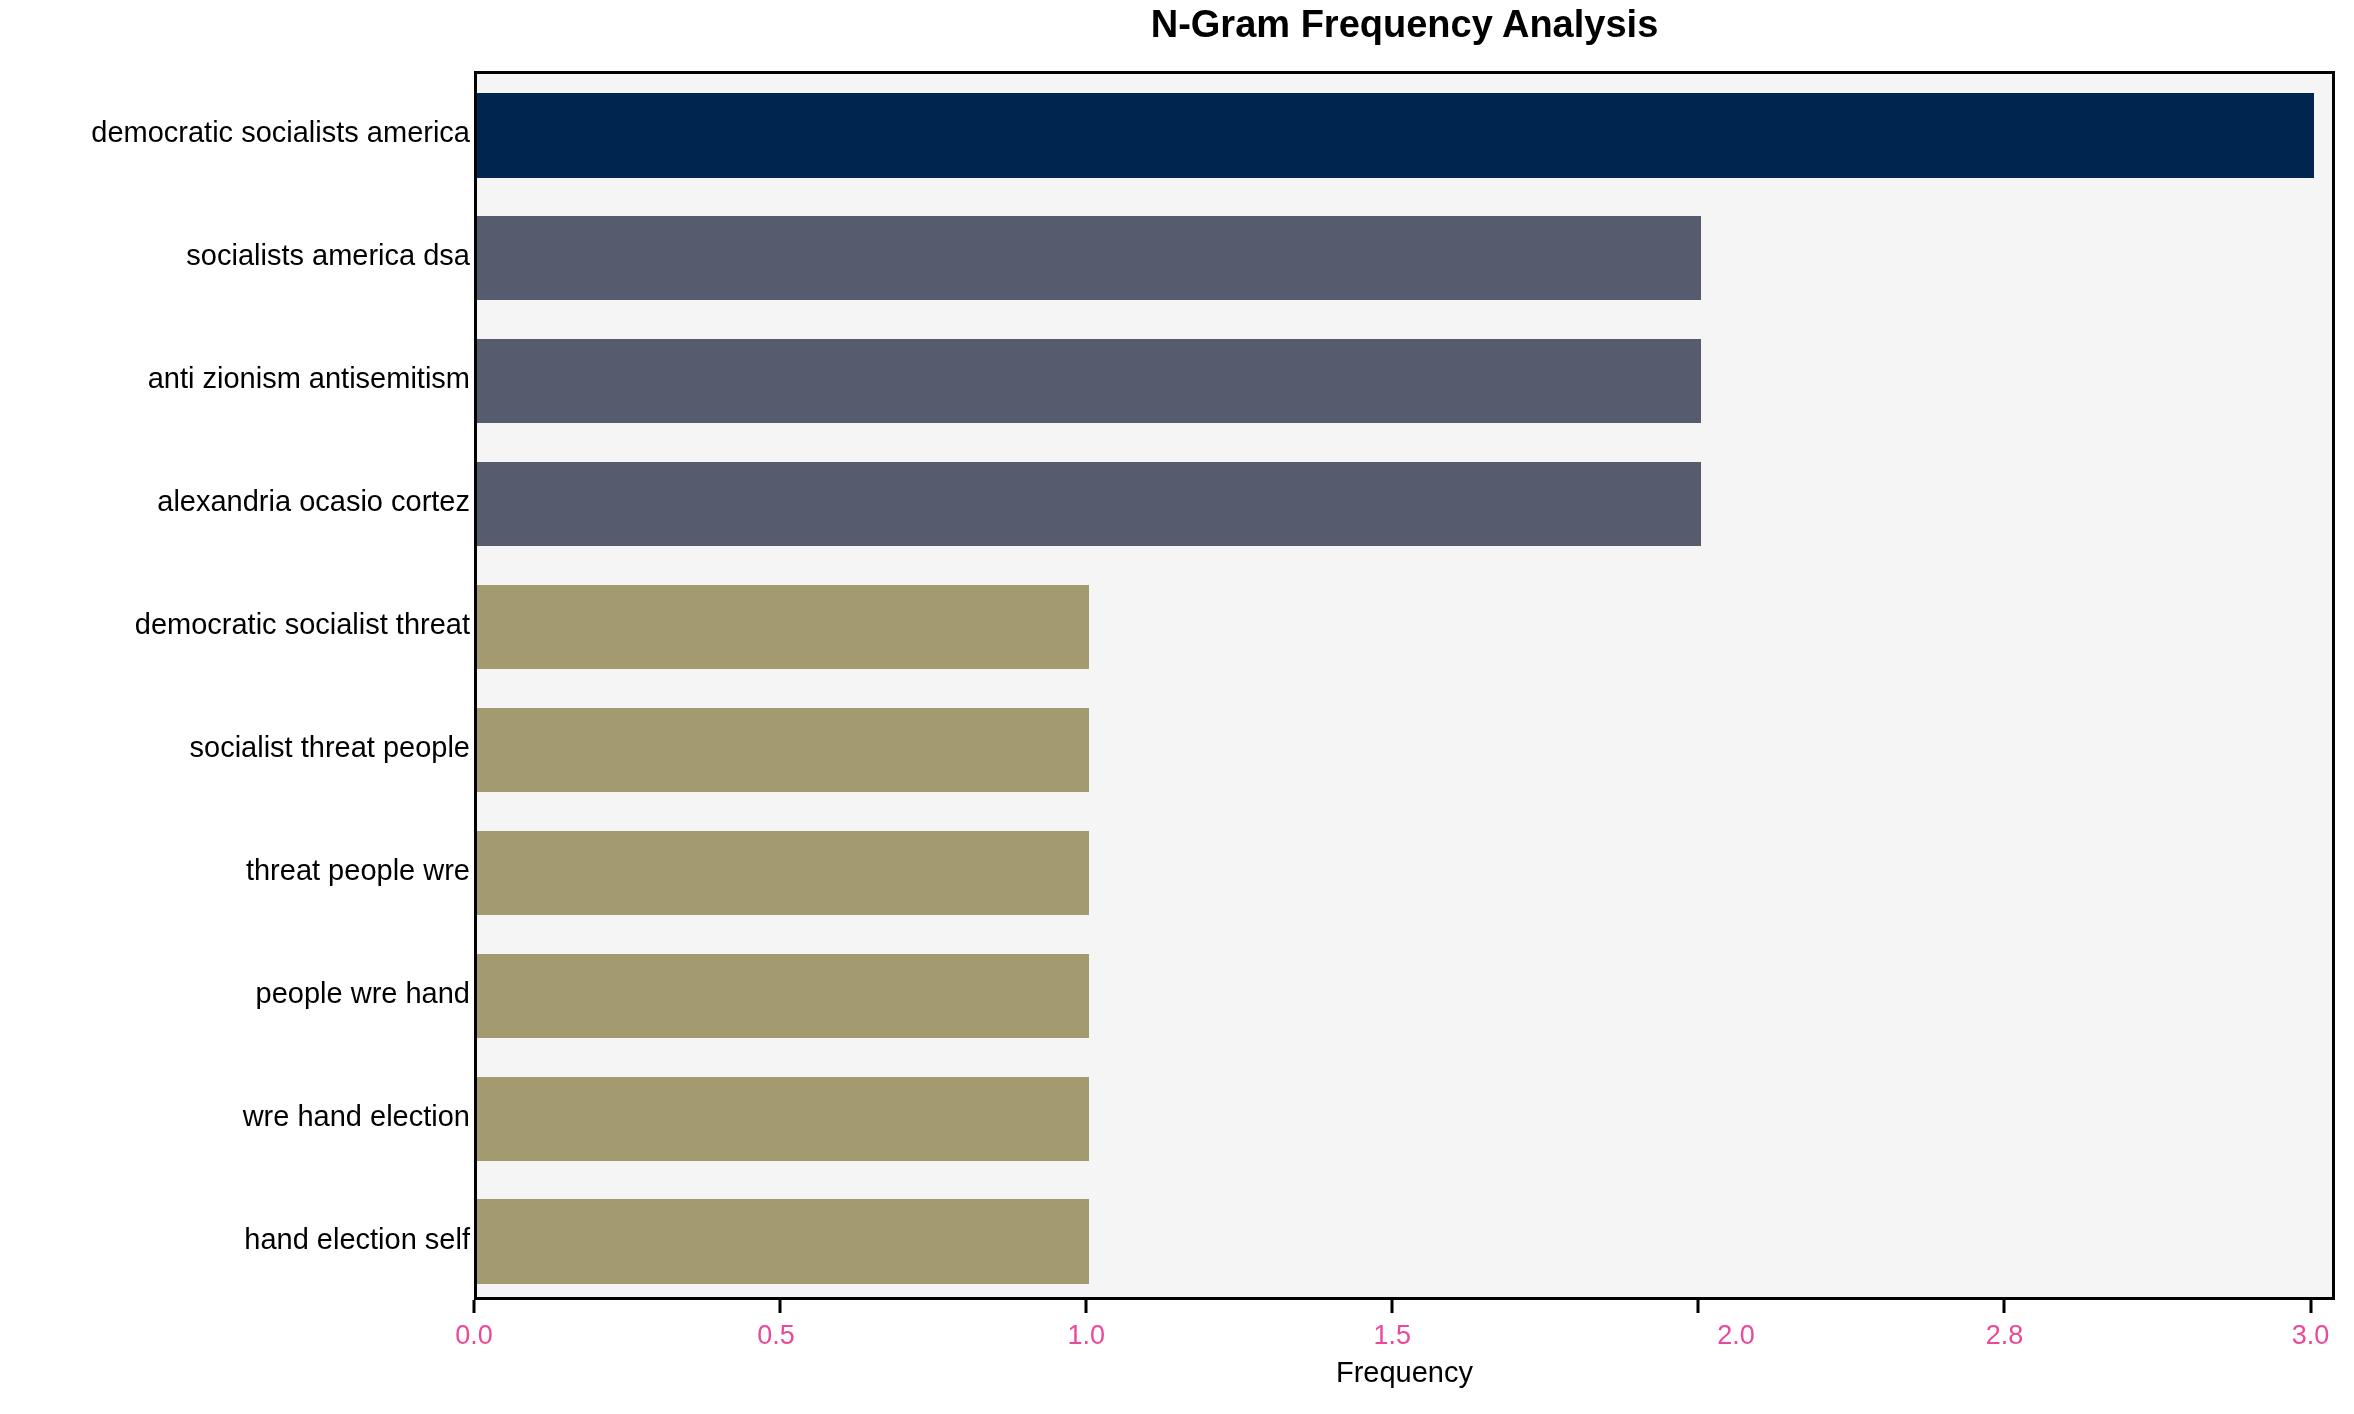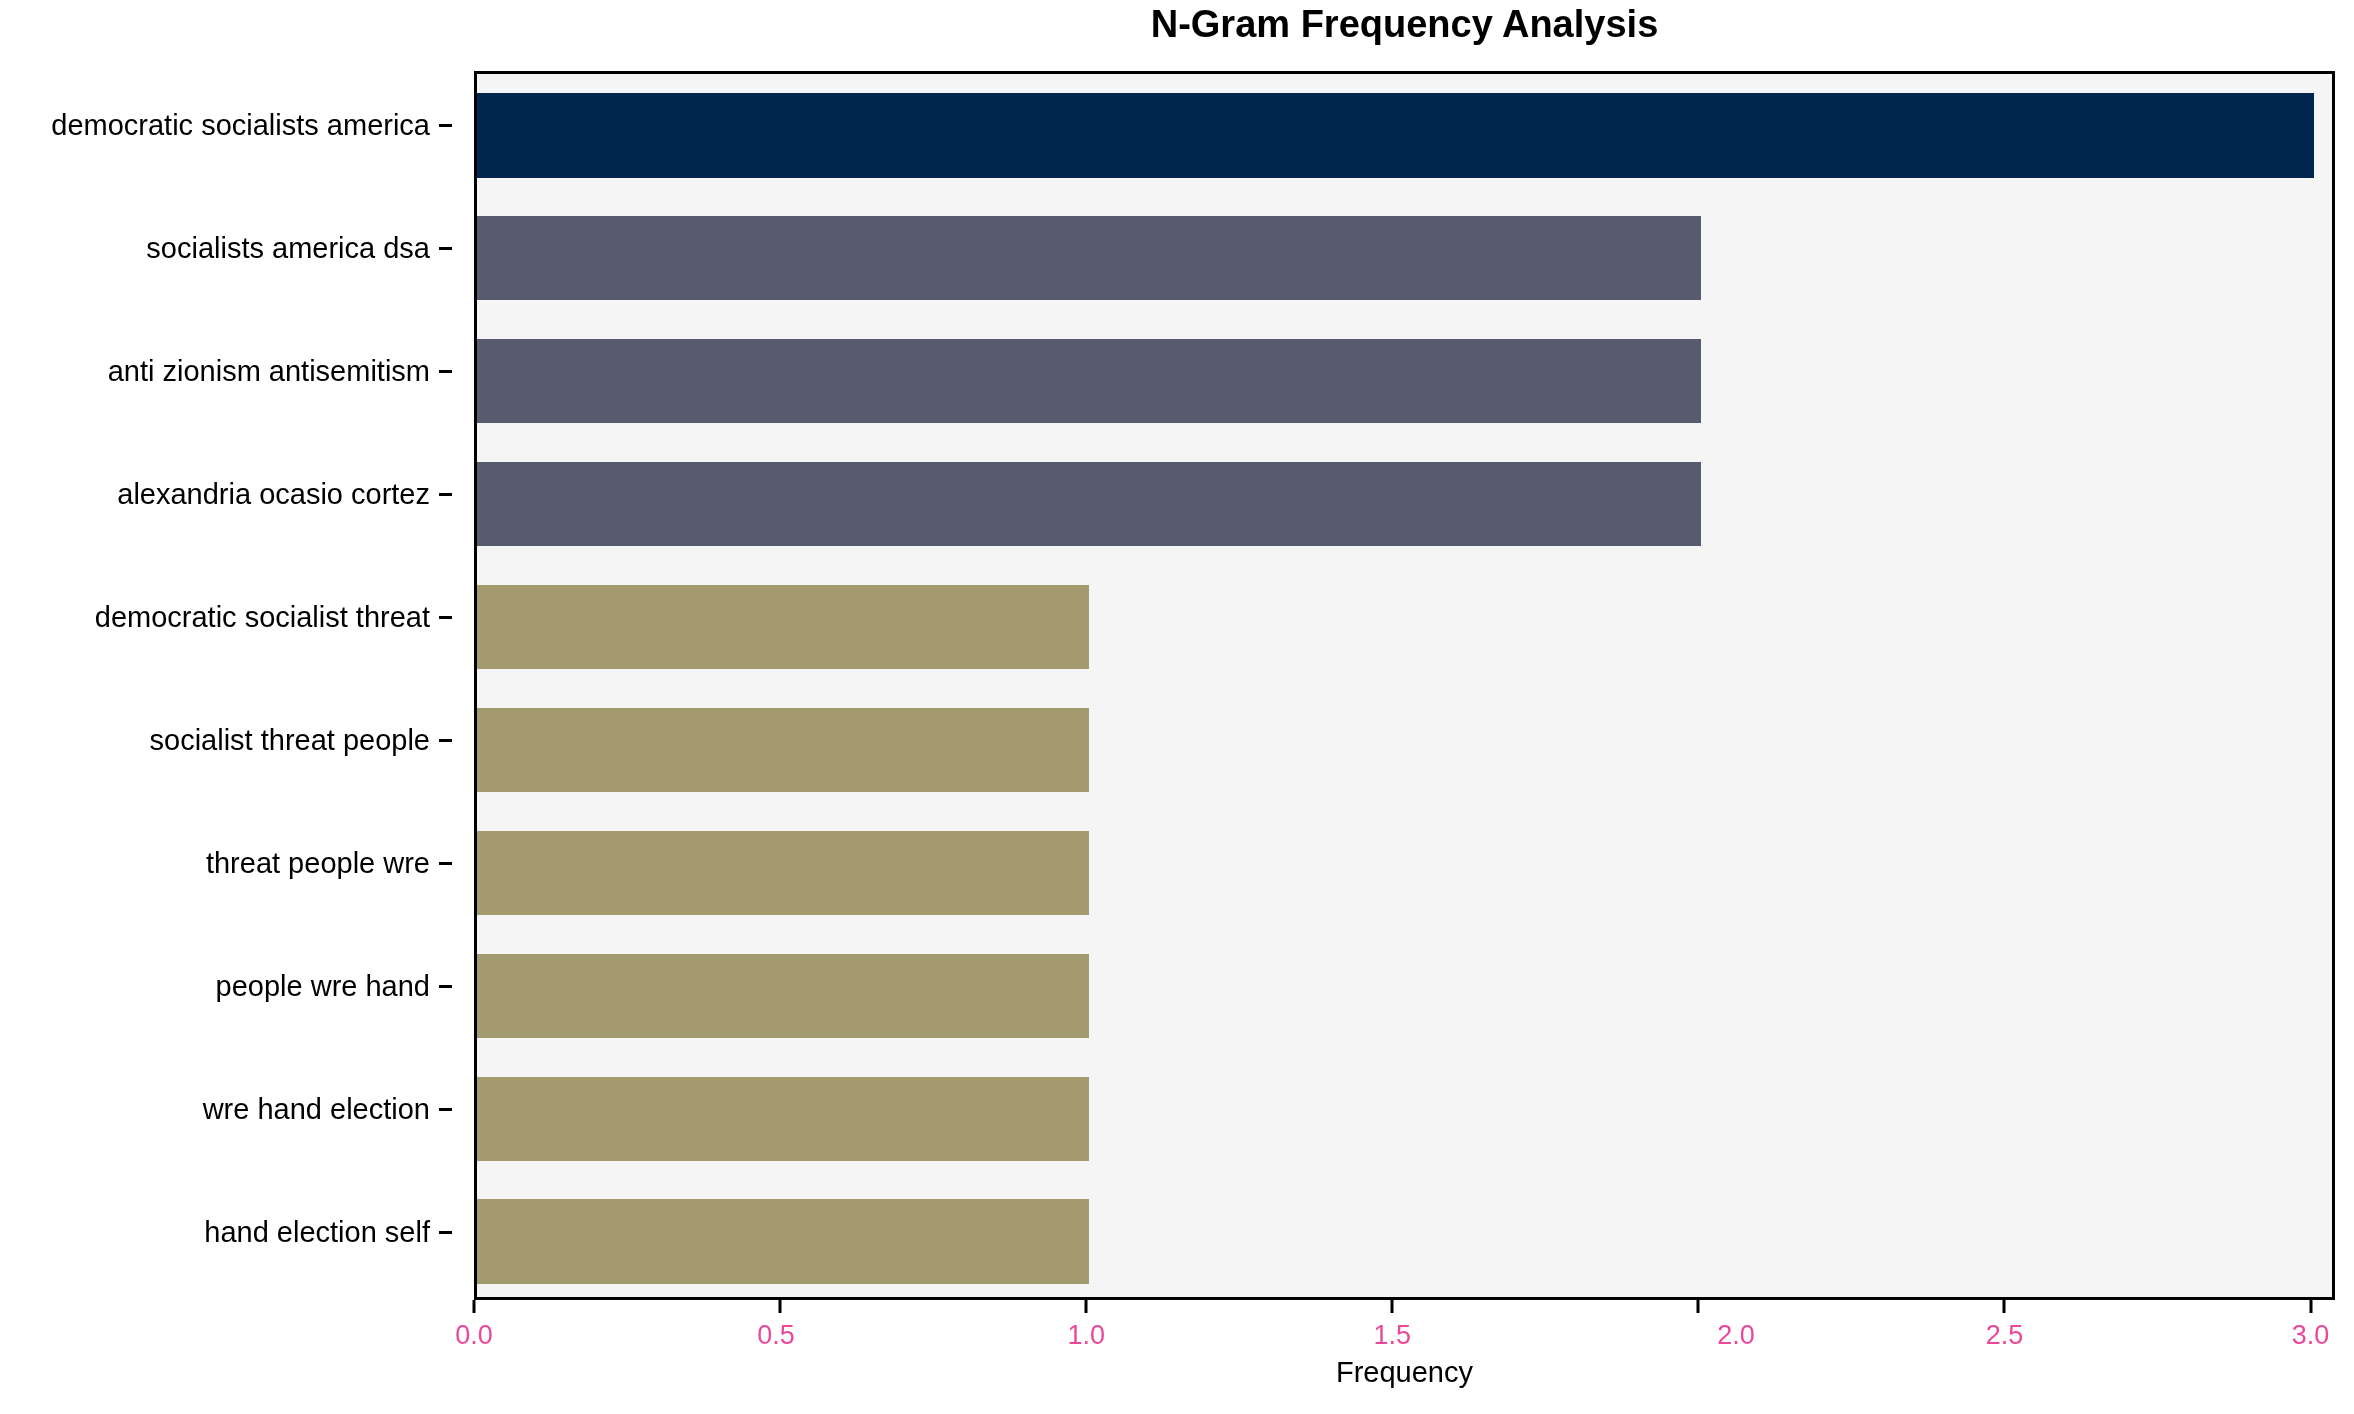--- a/index.html
+++ b/index.html
@@ -59,23 +59,24 @@
 
   .bar {
     position: absolute;
     left: 0;
   }
 
   
   #y-tick-labels {
     position: absolute;
     left: 0;
-    top: 64px;
+    top: 71px;
     width: 452px;
     height: 1229px;
+    padding-left: 40px;
   }
   .y-tick-label {
     position: absolute;
     right: 22px;
     text-align: right;
     font-size: 29px;
     color: #000000;
     white-space: nowrap;
     line-height: 34px;
     transform: translateY(-17px);
@@ -178,20 +179,20 @@
       <div class="x-tick-label" style="left: 0px;">0.0</div>
       <div class="x-tick-mark" style="left: 306.086px;"></div>
       <div class="x-tick-label" style="left: 302px;">0.5</div>
       <div class="x-tick-mark" style="left: 612.171px;"></div>
       <div class="x-tick-label" style="left: 612.171px;">1.0</div>
       <div class="x-tick-mark" style="left: 918.257px;"></div>
       <div class="x-tick-label" style="left: 918.257px;">1.5</div>
       <div class="x-tick-mark" style="left: 1224.34px;"></div>
       <div class="x-tick-label" style="left: 1262px;">2.0</div>
       <div class="x-tick-mark" style="left: 1530.43px;"></div>
-      <div class="x-tick-label" style="left: 1530.43px;">2.5</div>
+      <div class="x-tick-label" style="left: 1530.43px;">2.8</div>
       <div class="x-tick-mark" style="left: 1836.51px;"></div>
       <div class="x-tick-label" style="left: 1836.51px;">3.0</div>
     </div>
 
   <div id="x-axis-label">Frequency</div>
 
 </div>
 
 </body></html>

